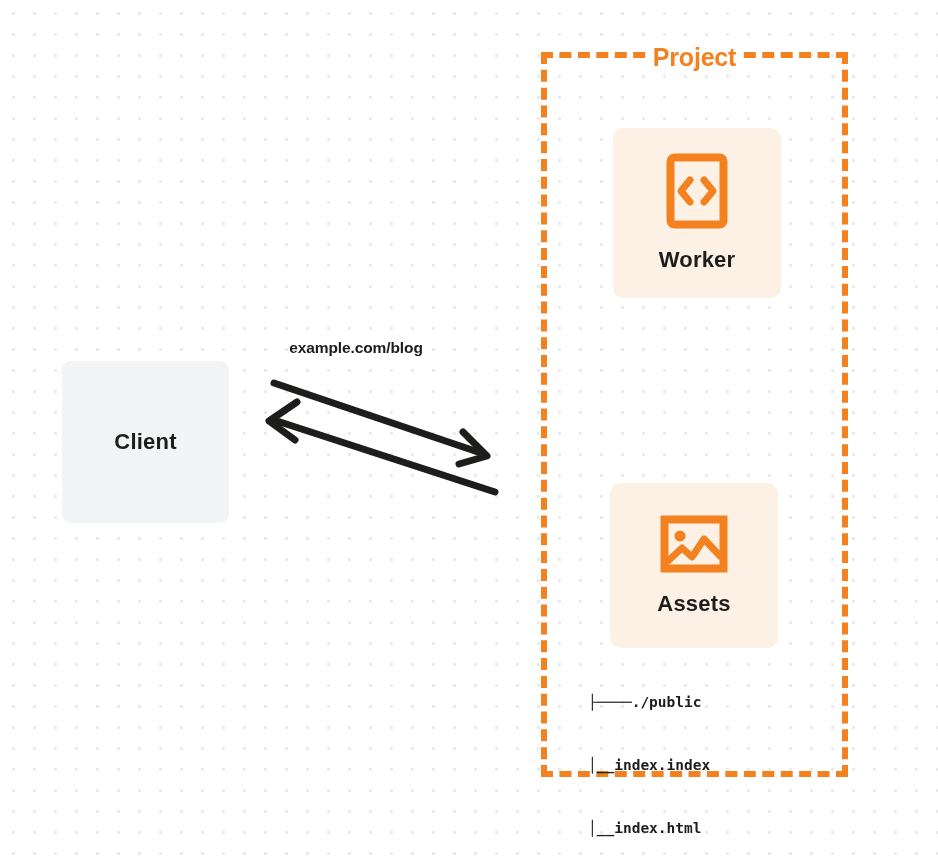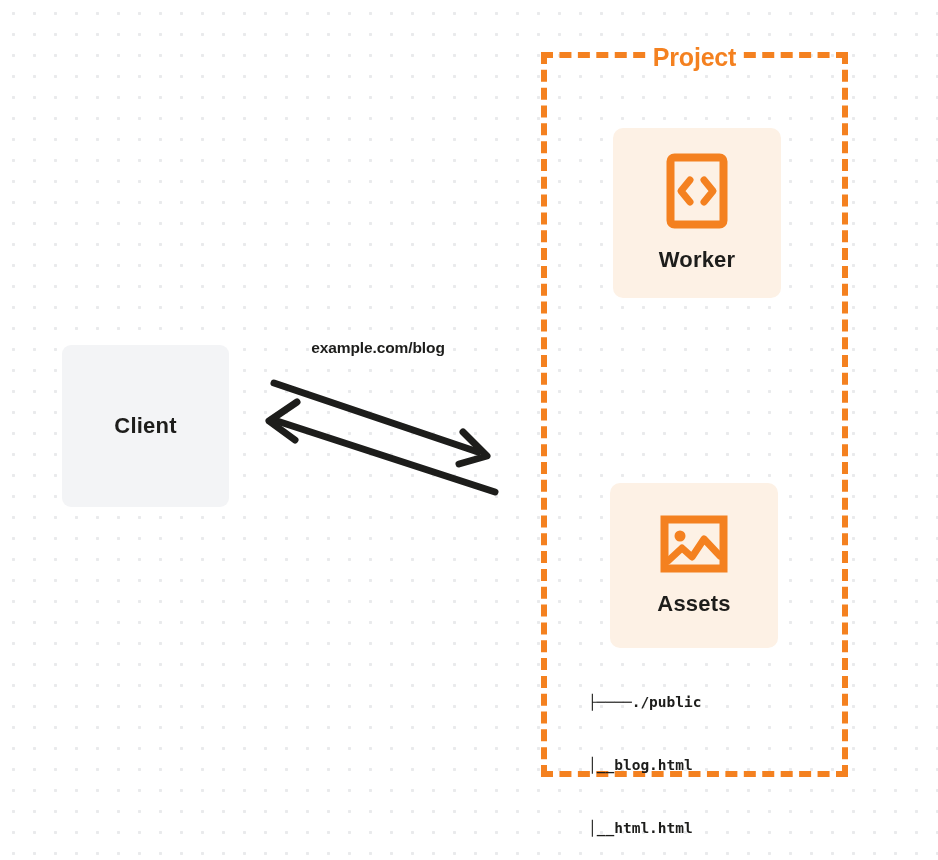--- a/index.html
+++ b/index.html
@@ -20,40 +20,40 @@
 
   #canvas {
     position: absolute;
     inset: 0;
   }
 
   
   .client-box {
     position: absolute;
     left: 62px;
-    top: 345px;
+    top: 361px;
     width: 167px;
     height: 162px;
     background: #f3f4f6;
     border-radius: 9px;
     display: flex;
     align-items: center;
     justify-content: center;
   }
   .client-label {
     font-size: 22px;
     font-weight: bold;
     color: #1d1d1b;
     letter-spacing: 0.2px;
   }
 
   
   .edge-label {
     position: absolute;
-    left: 288px;
+    left: 266px;
     top: 339px;
     width: 180px;
     text-align: center;
     font-size: 15.5px;
     font-weight: bold;
     color: #1d1d1b;
     letter-spacing: -0.1px;
   }
 
   
@@ -197,22 +197,22 @@
     <span class="card-label">Assets</span>
   </div>
 
   <div class="file-tree">
     <div class="tree-row">
       <span class="tree-connector">├────</span>
       <span class="tree-name">./public</span>
     </div>
     <div class="tree-row">
       <span class="tree-connector">│__</span>
-      <span class="tree-name">blog.html</span>
+      <span class="tree-name">index.index</span>
     </div>
     <div class="tree-row">
       <span class="tree-connector">│__</span>
-      <span class="tree-name">html.html</span>
+      <span class="tree-name">index.html</span>
     </div>
     
   </div>
 
 </div>
 
 </body></html>

